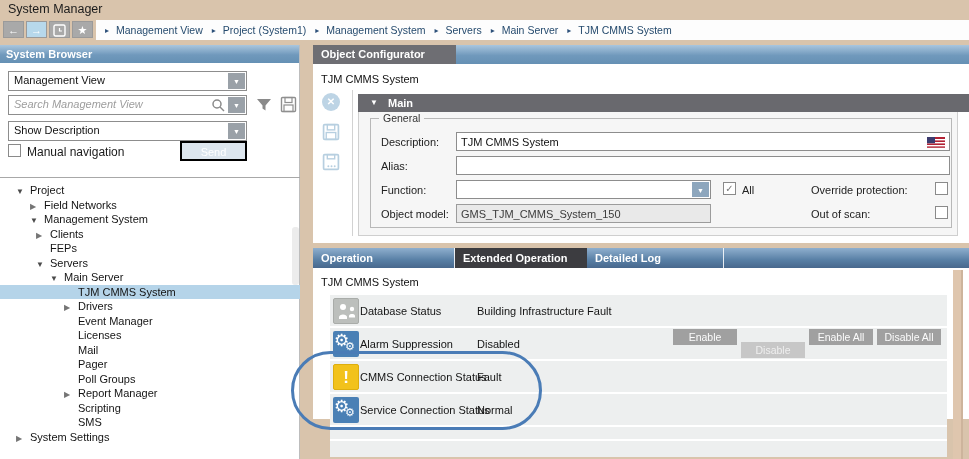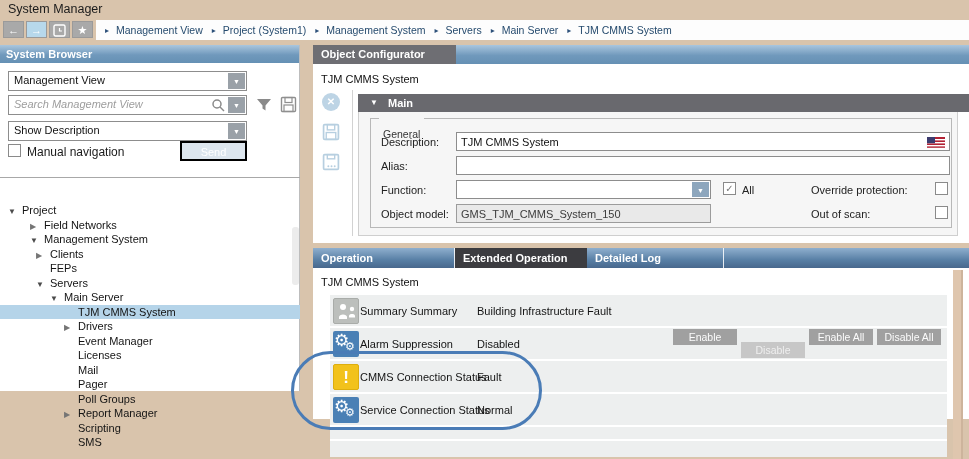--- a/index.html
+++ b/index.html
@@ -13,21 +13,21 @@
   .titlebar span { position:absolute; left:8px; top:2px; font-size:12.5px; color:#1b1b1b; }
   .navbtn { top:21px; width:21px; height:17px; background:#a9a9a9; color:#fff; text-align:center;
             line-height:16px; font-size:11px; border:1px solid #9a9a9a; }
   .navbtn.fwd { background:#b7d8eb; }
   .crumbbar { left:96px; top:20px; width:873px; height:20px; background:#fdfdfd; display:flex;
               align-items:center; font-size:10.5px; color:#264b6e; }
   .crumbbar .sep { font-size:8px; margin:0 7px 0 9px; color:#2d517a; }
   .crumbbar .ci { cursor:default; }
 
   
-  .lpanel { left:0; top:45px; width:300px; height:346px; background:#fff; border-right:1px solid #bdbdbd; }
+  .lpanel { left:0; top:45px; width:300px; height:414px; background:#fff; border-right:1px solid #bdbdbd; }
   .phdr { position:absolute; left:0; top:0; width:100%; height:18px;
           background:linear-gradient(180deg,#aac6de,#7099bc 55%,#6590b4);
           color:#fff; font-size:11px; font-weight:bold; line-height:18px; padding-left:6px; }
   .combo { position:absolute; left:8px; width:239px; height:20px; background:#fff; border:1px solid #8d8d8d; }
   .combo .cv { position:absolute; left:5px; top:2px; font-size:11px; color:#111; }
   .combo .cv.ph { color:#9d9d9d; font-style:italic; }
   .dbtn { position:absolute; right:1px; top:1px; bottom:1px; width:17px; background:#9aa1a8;
           color:#fff; font-size:7px; text-align:center; line-height:17px; }
   .dbtn.bluish { background:#8da6bd; }
   .sep-h { position:absolute; left:0; width:300px; border-top:1px solid #a8a8a8; }
@@ -36,41 +36,41 @@
   .sendbtn { position:absolute; left:180px; top:96px; width:67px; height:20px; background:#dde6ee;
              border:2px solid #000000; color:#fff; font-size:11px; text-align:center; line-height:18px; }
   .lbl11 { font-size:12px; color:#1a1a1a; }
 
   
   .tree { position:absolute; left:0; top:138px; width:300px; }
   .trow { height:14.5px; line-height:14.5px; font-size:11px; color:#141414; white-space:nowrap; }
   .trow.sel { background:#b5d4e9; }
   .tw { display:inline-block; width:14px; font-size:8px; color:#4b4b4b; text-align:left; }
   .tw.col { color:#757575; }
-  .lv0{padding-left:8px;margin-top:20px;} .lv1{padding-left:30px;} .lv2{padding-left:36px;}
+  .lv0{padding-left:16px;} .lv1{padding-left:30px;} .lv2{padding-left:36px;}
   .lv3{padding-left:50px;} .lv4{padding-left:64px;}
   .lscroll { position:absolute; left:292px; top:182px; width:7px; height:58px; background:#ececec; border-radius:3px; }
 
   
   .ocpanel { left:313px; top:45px; width:656px; height:198px; background:#fff; }
   .ocstrip { position:absolute; left:0; top:0; width:100%; height:19px;
              background:linear-gradient(180deg,#aac6de,#7099bc 55%,#6590b4); }
   .octab { position:absolute; left:0; top:0; width:143px; height:19px; background:#6e6e73;
            color:#fff; font-size:11px; font-weight:bold; line-height:19px; padding-left:8px; }
   .ocname { position:absolute; left:8px; top:28px; font-size:11px; color:#111; }
   .octool { position:absolute; }
   .vline { position:absolute; left:39px; top:45px; height:146px; border-left:1px solid #d2d2d2; }
   .mainbar { position:absolute; left:45px; right:0; top:49px; height:18px; background:#69696e;
              color:#fff; font-size:11px; line-height:18px; }
   .mainbar .car { position:absolute; left:12px; top:0; font-size:8px; }
   .mainbar .mt { position:absolute; left:30px; top:0; font-weight:bold; }
   .occontent { position:absolute; left:45px; top:67px; width:600px; height:124px; background:#f6f6f6;
                border:1px solid #cfcfcf; border-top:none; }
   .gset { position:absolute; left:57px; top:73px; width:582px; height:110px; border:1px solid #b8b8b8; }
-  .gleg { position:absolute; left:8px; top:-7px; background:#f6f6f6; padding:16px 4px; font-size:10.5px; color:#333; }
+  .gleg { position:absolute; left:8px; top:-7px; background:#f6f6f6; padding:0 4px; font-size:10.5px; color:#333; }
   .flabel { position:absolute; font-size:11px; color:#222; }
   .fin { position:absolute; height:19px; background:#fff; border:1px solid #8d8d8d; font-size:11px;
          padding:0 4px; font-family:"Liberation Sans", sans-serif; color:#111; }
   .fin.ro { background:#e9e9e9; border-color:#9c9c9c; color:#3c3c3c; }
   .flagbox { position:absolute; }
 
   
   .oppanel { left:313px; top:248px; width:656px; height:171px; background:#fff; }
   .tabbar { position:absolute; left:0; top:0; width:100%; height:20px;
             background:linear-gradient(180deg,#8fafce,#587fa5 60%,#48688d); }
@@ -293,21 +293,21 @@
     <div class="oprows">
       <div class="oprow">
         <div class="tile gray">
           <svg width="24" height="24" viewBox="0 0 24 24" style="margin:1px;">
             <circle cx="8" cy="7" r="3" fill="#fff"></circle>
             <path d="M4 17 c0-3.5 8-3.5 8 0 v2 h-8 z" fill="#fff"></path>
             <circle cx="17" cy="9" r="2.2" fill="#fff"></circle>
             <path d="M14 16 c0-2.6 6-2.6 6 0 v1.6 h-6 z" fill="#fff"></path>
           </svg>
         </div>
-        <span class="rname">Summary Summary</span>
+        <span class="rname">Database Status</span>
         <span class="rval">Building Infrastructure Fault</span>
       </div>
 
       <div class="oprow">
         <div class="tile blue">
           <span class="gear1">⚙</span>
           <span class="gear2">⚙</span>
         </div>
         <span class="rname">Alarm Suppression</span>
         <span class="rval">Disabled</span>

